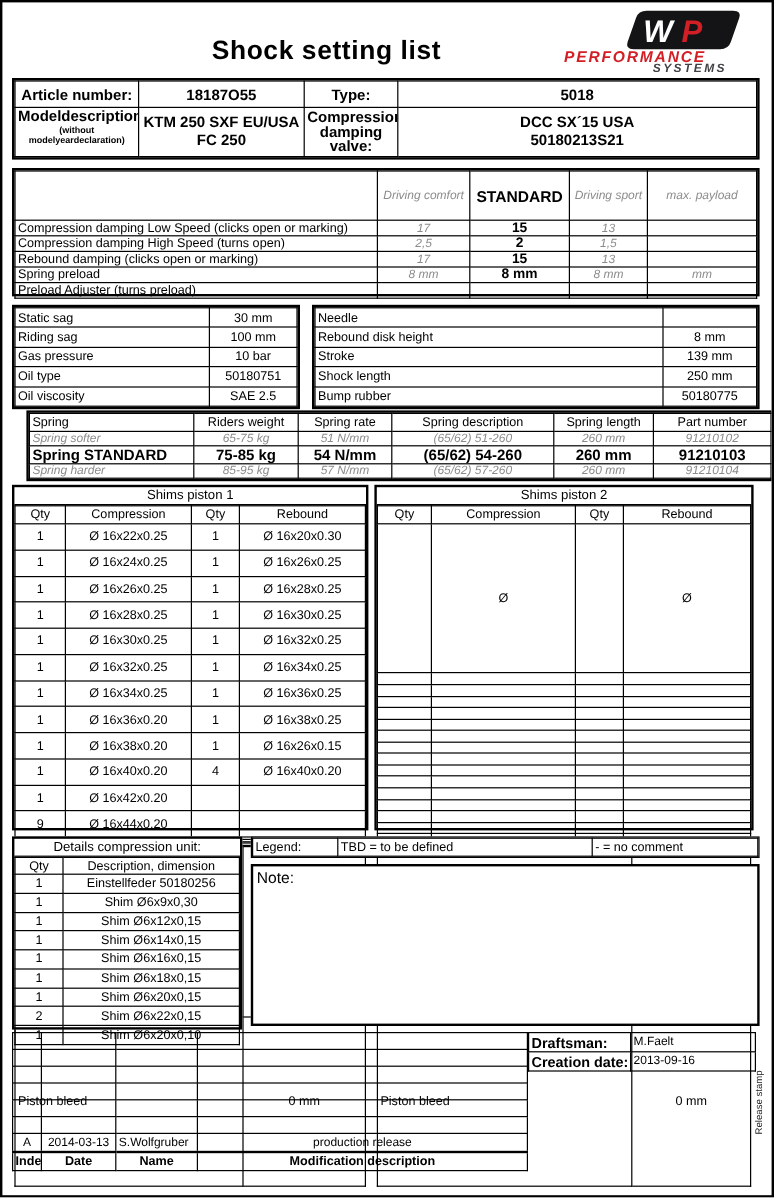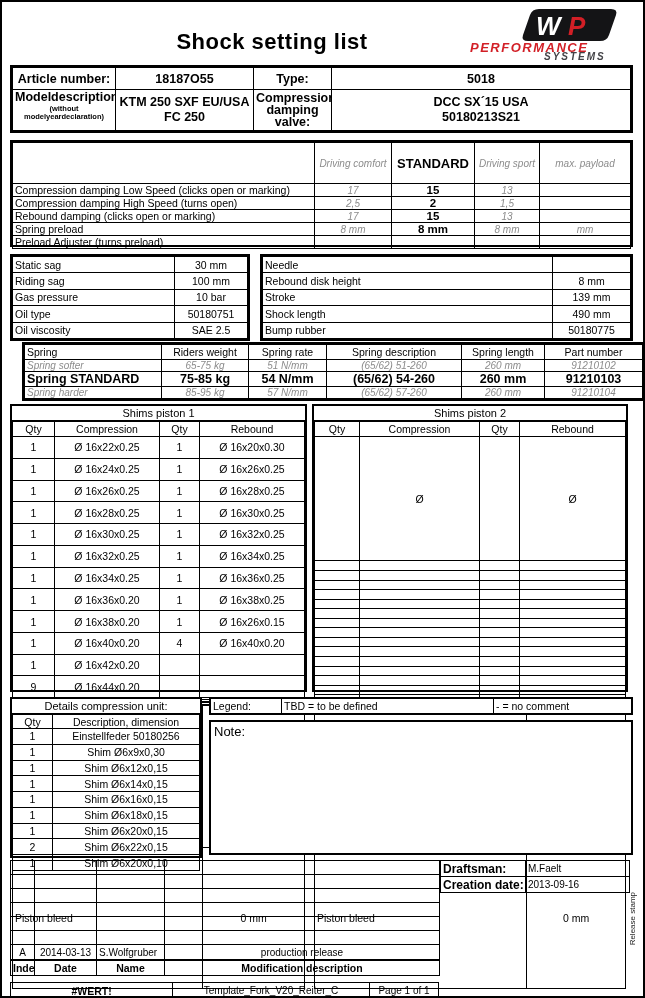--- a/index.html
+++ b/index.html
@@ -220,21 +220,21 @@
           <tr>
             <td>Rebound disk height</td>
             <td>8 mm</td>
           </tr>
           <tr>
             <td>Stroke</td>
             <td>139 mm</td>
           </tr>
           <tr>
             <td>Shock length</td>
-            <td>490 mm</td>
+            <td>250 mm</td>
           </tr>
           <tr>
             <td>Bump rubber</td>
             <td>50180775</td>
           </tr>
         </tbody>
     </table>
   </div>
 
   <div class="box" style="left:8px;top:340px;width:623px;height:59px;margin-left:12px;">
@@ -685,36 +685,20 @@
         <tr class="r-head">
           <td>Index</td>
           <td>Date</td>
           <td>Name</td>
           <td>Modification description</td>
         </tr>
       </tbody>
     </table>
   </div>
 
-  <div class="abs" style="left:8px;top:980px;width:429px;height:17px;">
-    <table class="tbl wert-tbl">
-      <colgroup>
-          <col style="width:162px">
-          <col style="width:197px">
-          <col>
-        </colgroup>
-      <tbody>
-          <tr>
-        <td>#WERT!</td>
-        <td>Template_Fork_V20_Reiter_C</td>
-        <td>Page 1 of 1</td>
-      </tr>
-    </tbody>
-      </table>
-  </div>
 
   <div class="abs" style="left:438px;top:858px;width:190px;height:33px;">
     <table class="tbl draft-tbl">
       <colgroup>
           <col style="width:85px">
           <col>
         </colgroup>
       <tbody>
           <tr>
         <td>Draftsman:</td>

